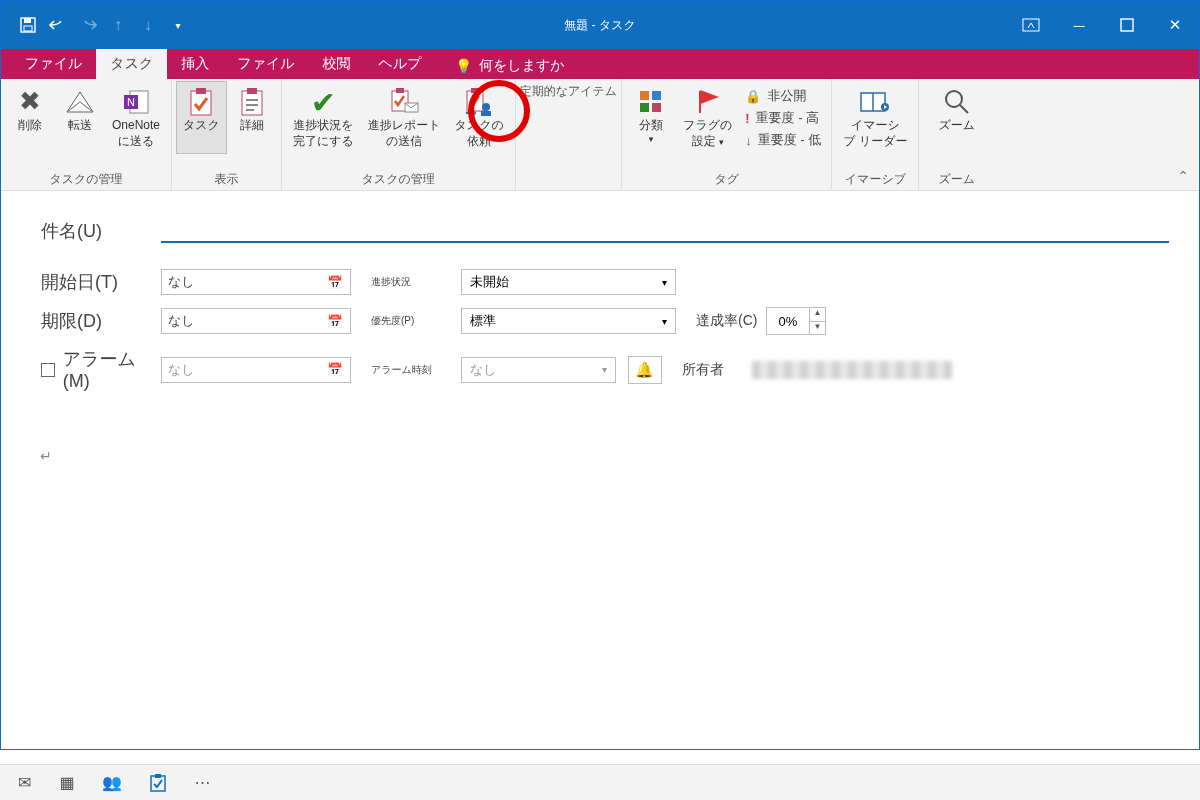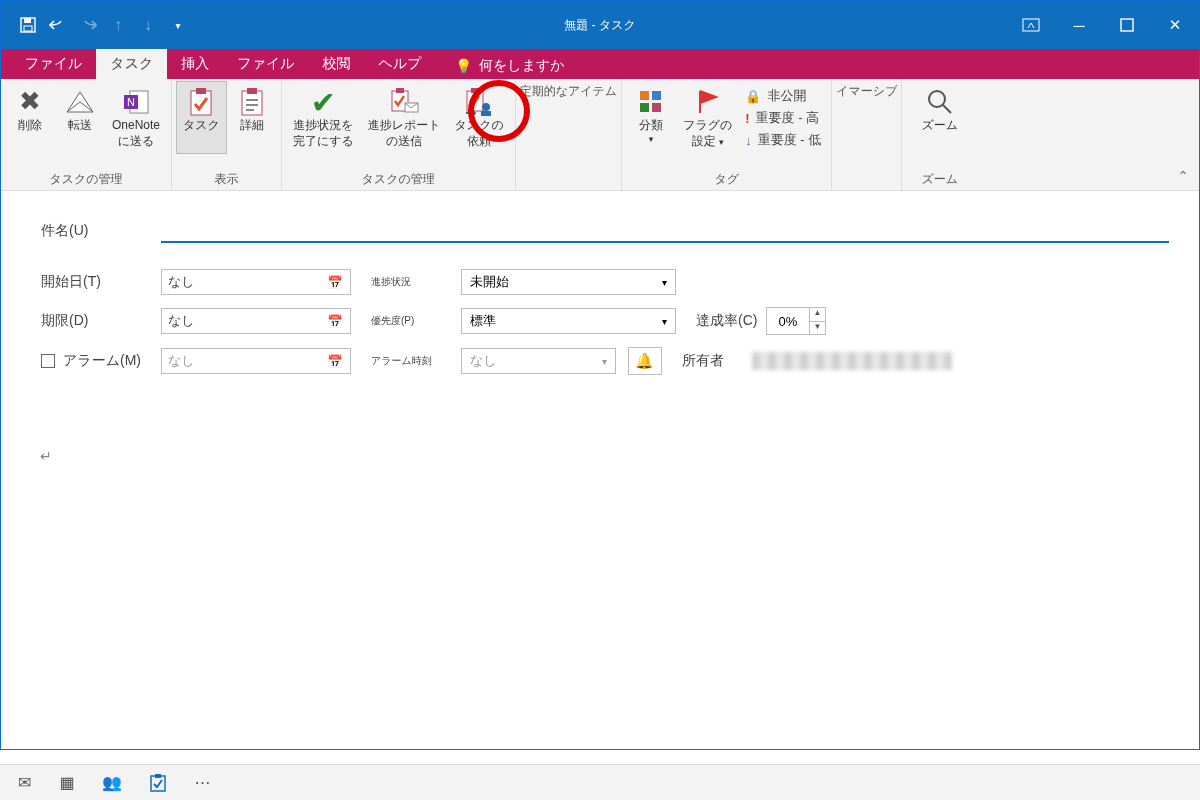--- a/index.html
+++ b/index.html
@@ -21,21 +21,21 @@
   .rrow { flex: 1; display: flex; align-items: flex-start; }
   .glabel { text-align: center; font-size: 12px; color: #555; padding: 2px 0; }
   .rbtn { display: flex; flex-direction: column; align-items: center; justify-content: flex-start; padding: 4px 6px; font-size: 12px; color: #333; line-height: 1.3; border: 1px solid transparent; cursor: pointer; }
   .rbtn.sel { background: #e1e1e1; border-color: #bdbdbd; }
   .rbtn-ic { width: 36px; height: 32px; display: flex; align-items: center; justify-content: center; font-size: 26px; }
   .tag-list { padding: 4px 6px; font-size: 13px; color: #444; }
   .tag-list div { display: flex; align-items: center; gap: 6px; padding: 2px 0; }
   .collapse { position: absolute; right: 10px; bottom: 6px; color: #777; font-size: 14px; }
   .form { flex: 1; padding: 28px 30px 10px 40px; }
   .frow { display: flex; align-items: center; margin-bottom: 12px; }
-  .flabel { width: 120px; font-size: 14px; color: #444; }
+  .flabel { width: 120px; font-size: 18px; color: #444; }
   .subject-line { border-bottom: 2px solid #106ebe; height: 24px; flex: 1; }
   .date-input { width: 190px; height: 26px; border: 1px solid #bcbcbc; display: flex; align-items: center; padding: 0 6px; font-size: 13px; color: #444; justify-content: space-between; }
   .sub-lbl { width: 90px; font-size: 10px; color: #444; margin-left: 20px; }
   .dd { width: 215px; height: 26px; border: 1px solid #bcbcbc; display: flex; align-items: center; justify-content: space-between; padding: 0 8px; font-size: 13px; }
   .mini-lbl { width: 70px; margin-left: 20px; font-size: 14px; color: #444; }
   .spinner { width: 60px; height: 28px; border: 1px solid #bcbcbc; display: flex; }
   .spinner .val { flex: 1; display: flex; align-items: center; justify-content: center; font-size: 13px; }
   .spinner .handles { width: 16px; display: flex; flex-direction: column; border-left: 1px solid #bcbcbc; }
   .spinner .handles div { flex: 1; font-size: 8px; text-align: center; border-bottom: 1px solid #bcbcbc; color: #555; }
   .check { width: 14px; height: 14px; border: 1px solid #666; margin-right: 8px; }
@@ -247,20 +247,33 @@
           <div>
               <span style="color:#2a6db0">↓</span>
               <span>重要度 - 低</span>
             </div>
         </div>
       </div>
       <div class="glabel">タグ</div>
     </div>
 
     <div class="rgroup">
+      <div class="rrow">
+        <div class="rbtn">
+          <div class="rbtn-ic">
+            <svg width="32" height="26" viewBox="0 0 32 26">
+                <path d="M2 4 L14 4 L14 22 L2 22 Z M14 4 L26 4 L26 22 L14 22" fill="#fff" stroke="#2a6db0" stroke-width="1.5"></path>
+                <circle cx="26" cy="18" r="4" fill="#2a6db0"></circle>
+                <path d="M25 16 L28 18 L25 20 Z" fill="#fff"></path>
+              </svg>
+          </div>
+          <span>イマーシ</span>
+          <span>ブ リーダー</span>
+        </div>
+      </div>
       <div class="glabel">イマーシブ</div>
     </div>
 
     <div class="rgroup" style="border-right:none">
       <div class="rrow">
         <div class="rbtn" style="padding:4px 14px">
           <div class="rbtn-ic">
             <svg width="28" height="28" viewBox="0 0 28 28">
                 <circle cx="11" cy="11" r="8" fill="none" stroke="#555" stroke-width="2"></circle>
                 <path d="M17 17 L25 25" stroke="#555" stroke-width="2"></path>

